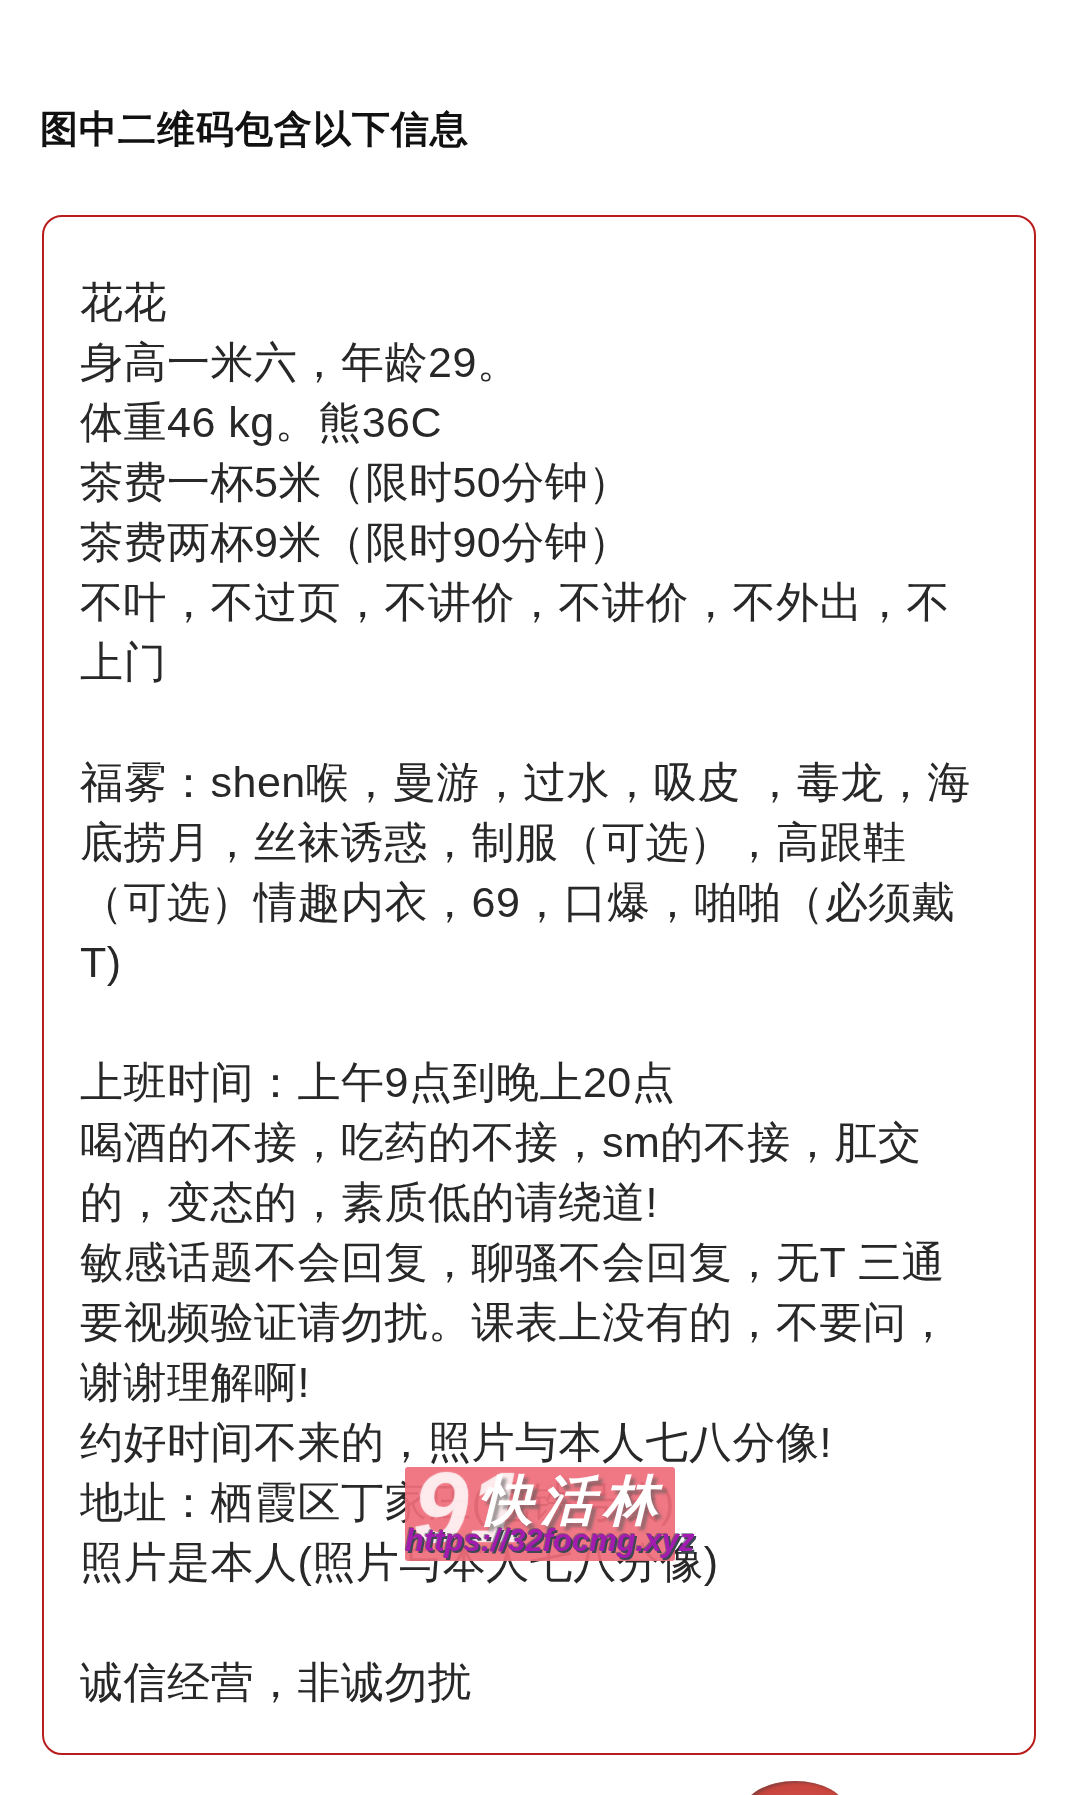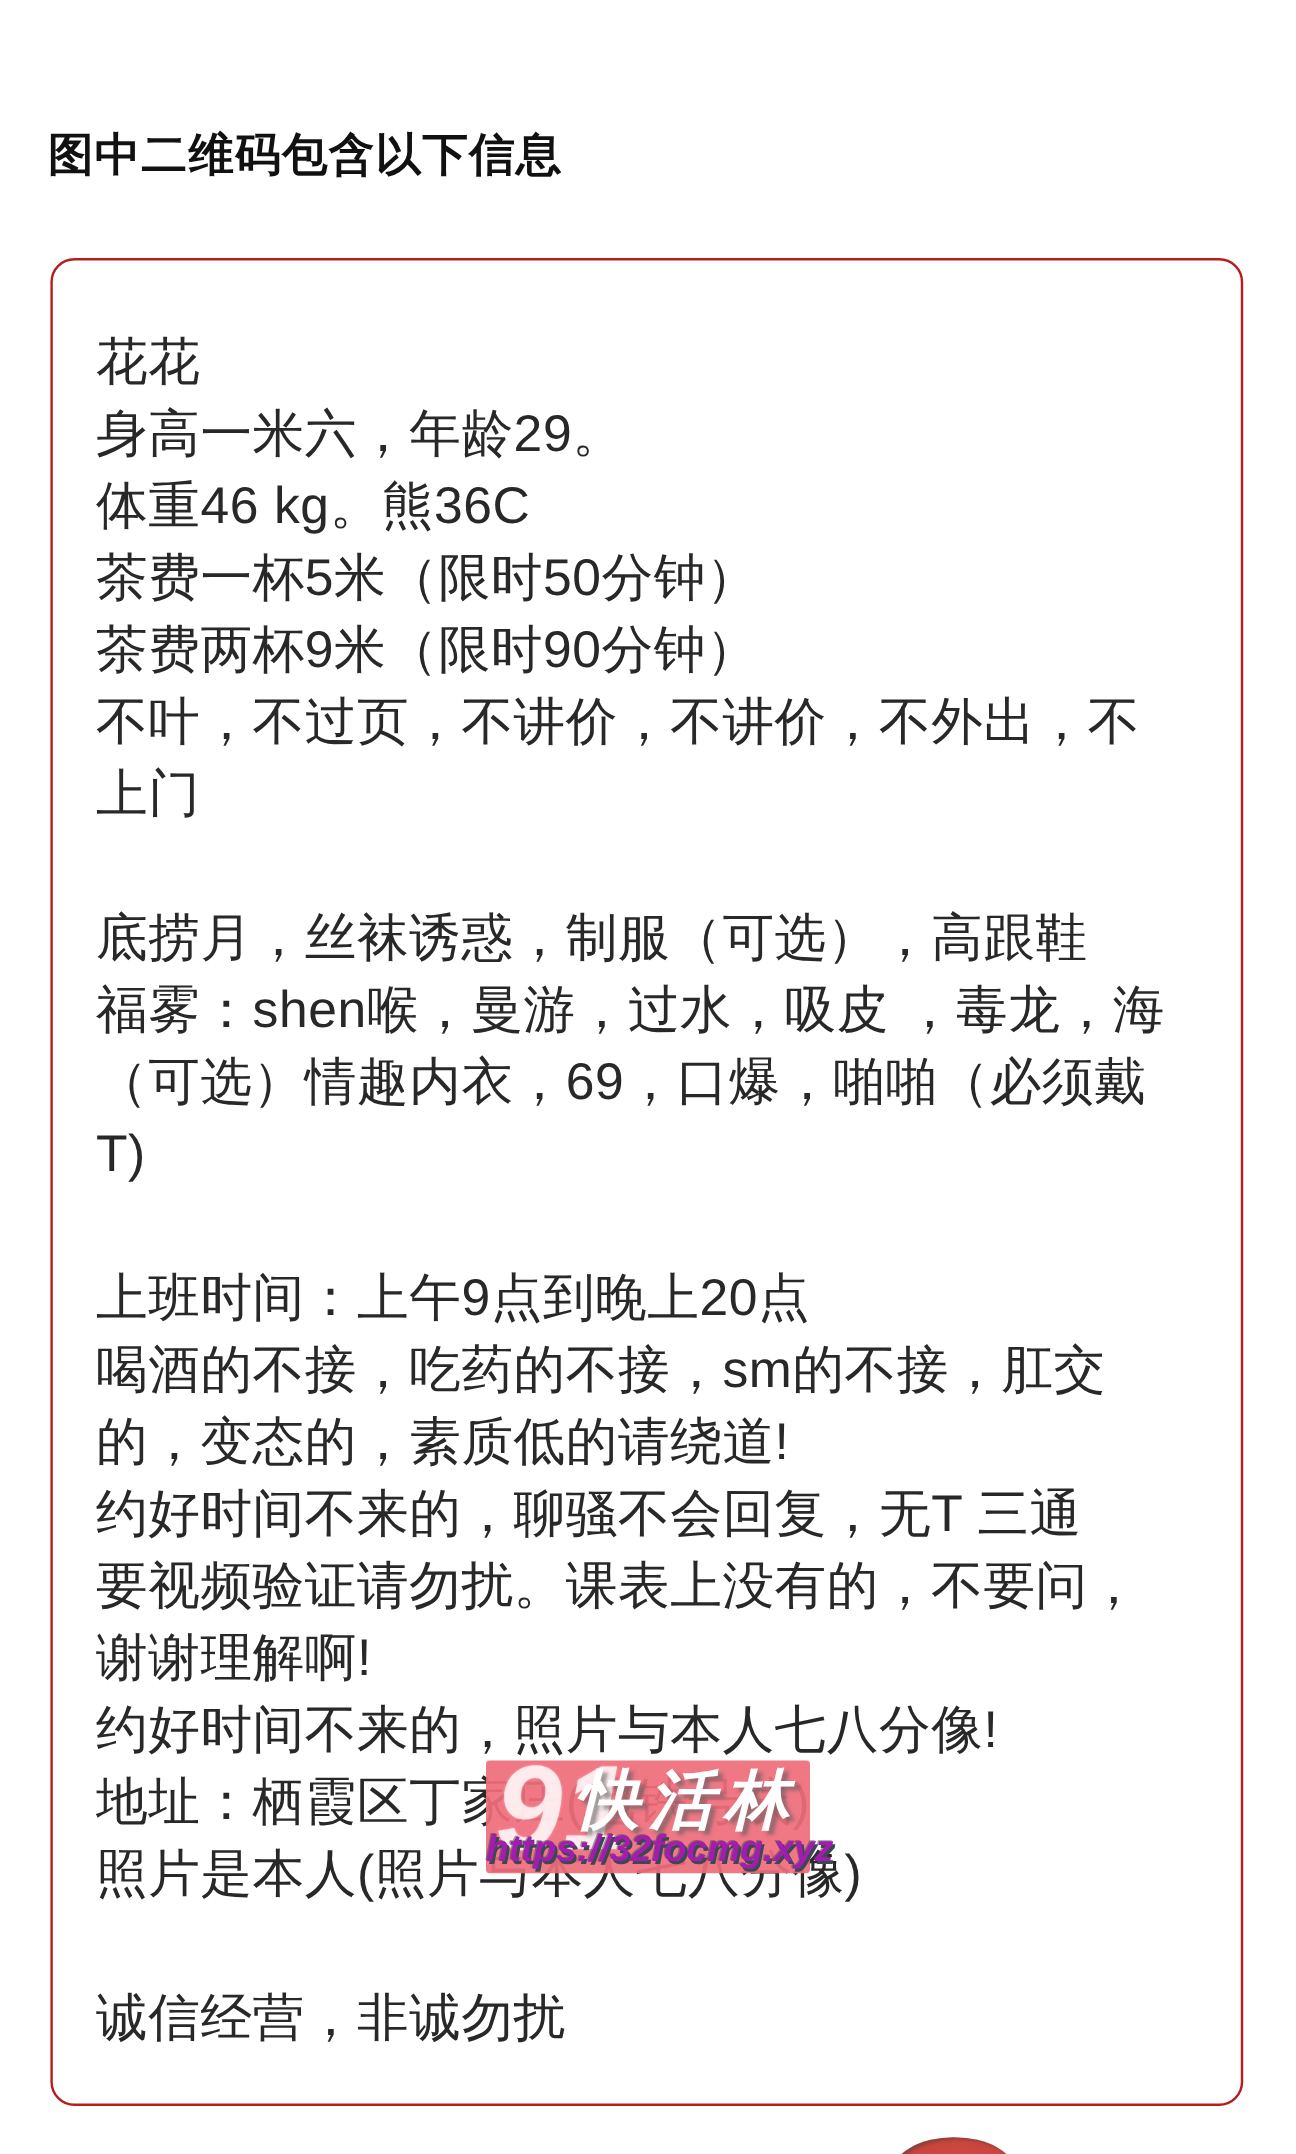--- a/index.html
+++ b/index.html
@@ -115,29 +115,29 @@
 <div class="card">
   <div class="card-content">
       <div class="content-line">花花</div>
       <div class="content-line">身高一米六，年龄29。</div>
       <div class="content-line">体重46 kg。熊36C</div>
       <div class="content-line">茶费一杯5米（限时50分钟）</div>
       <div class="content-line">茶费两杯9米（限时90分钟）</div>
       <div class="content-line">不叶，不过页，不讲价，不讲价，不外出，不</div>
       <div class="content-line">上门</div>
       <div class="content-line">&nbsp;</div>
+      <div class="content-line">福雾：shen喉，曼游，过水，吸皮 ，毒龙，海</div>
       <div class="content-line">底捞月，丝袜诱惑，制服（可选），高跟鞋</div>
-      <div class="content-line">福雾：shen喉，曼游，过水，吸皮 ，毒龙，海</div>
       <div class="content-line">（可选）情趣内衣，69，口爆，啪啪（必须戴</div>
       <div class="content-line">T)</div>
       <div class="content-line">&nbsp;</div>
       <div class="content-line">上班时间：上午9点到晚上20点</div>
       <div class="content-line">喝酒的不接，吃药的不接，sm的不接，肛交</div>
       <div class="content-line">的，变态的，素质低的请绕道!</div>
-      <div class="content-line">约好时间不来的，聊骚不会回复，无T 三通</div>
+      <div class="content-line">敏感话题不会回复，聊骚不会回复，无T 三通</div>
       <div class="content-line">要视频验证请勿扰。课表上没有的，不要问，</div>
       <div class="content-line">谢谢理解啊!</div>
       <div class="content-line">约好时间不来的，照片与本人七八分像!</div>
       <div class="content-line">地址：栖霞区丁家庄(地铁号线)</div>
       <div class="content-line">照片是本人(照片与本人七八分像)</div>
       <div class="content-line">&nbsp;</div>
       <div class="content-line">诚信经营，非诚勿扰</div>
     </div>
 </div>
 

